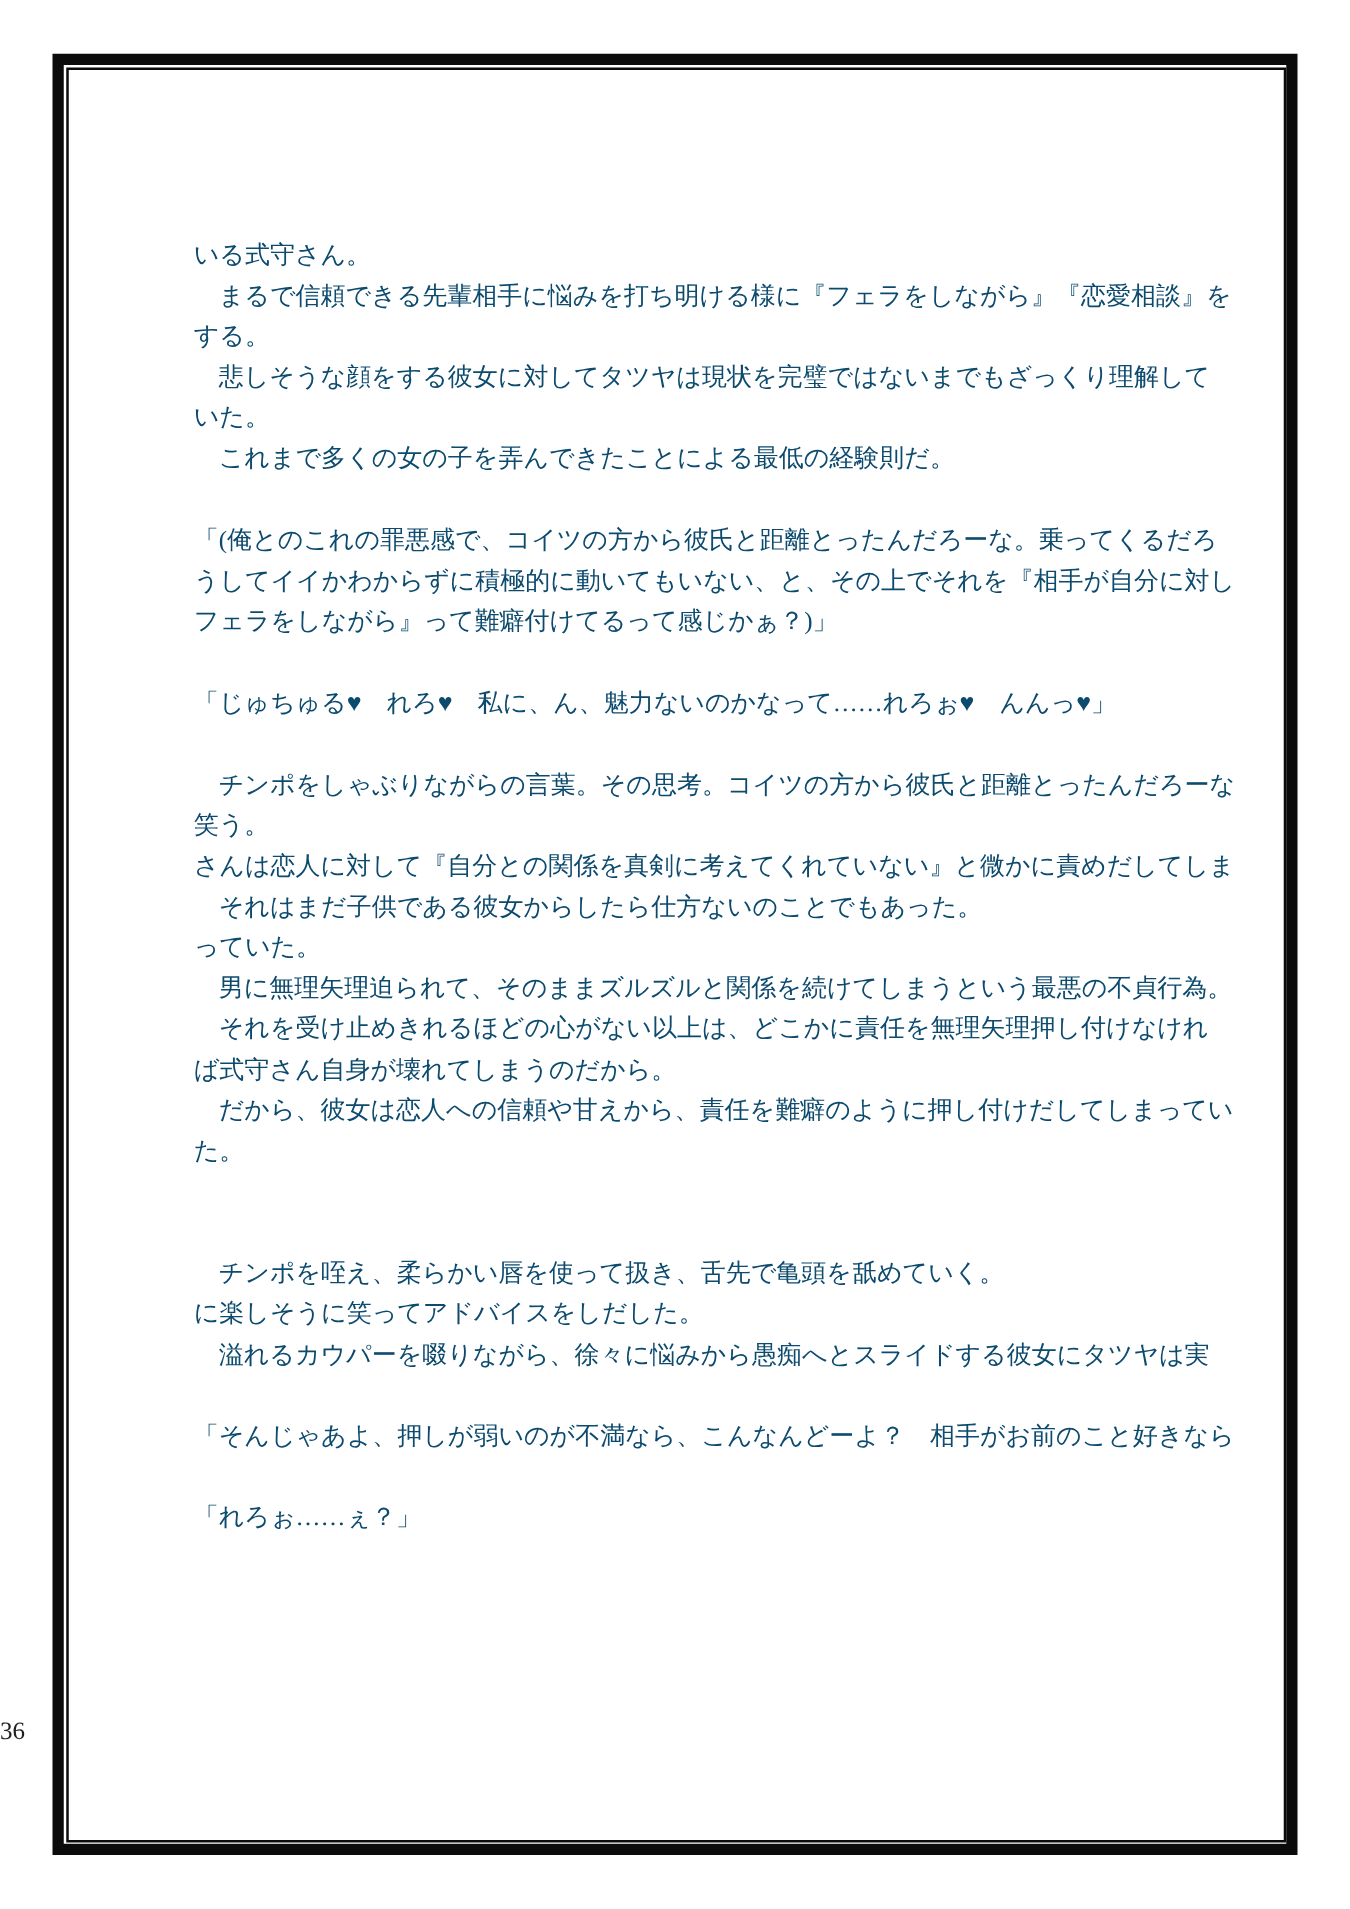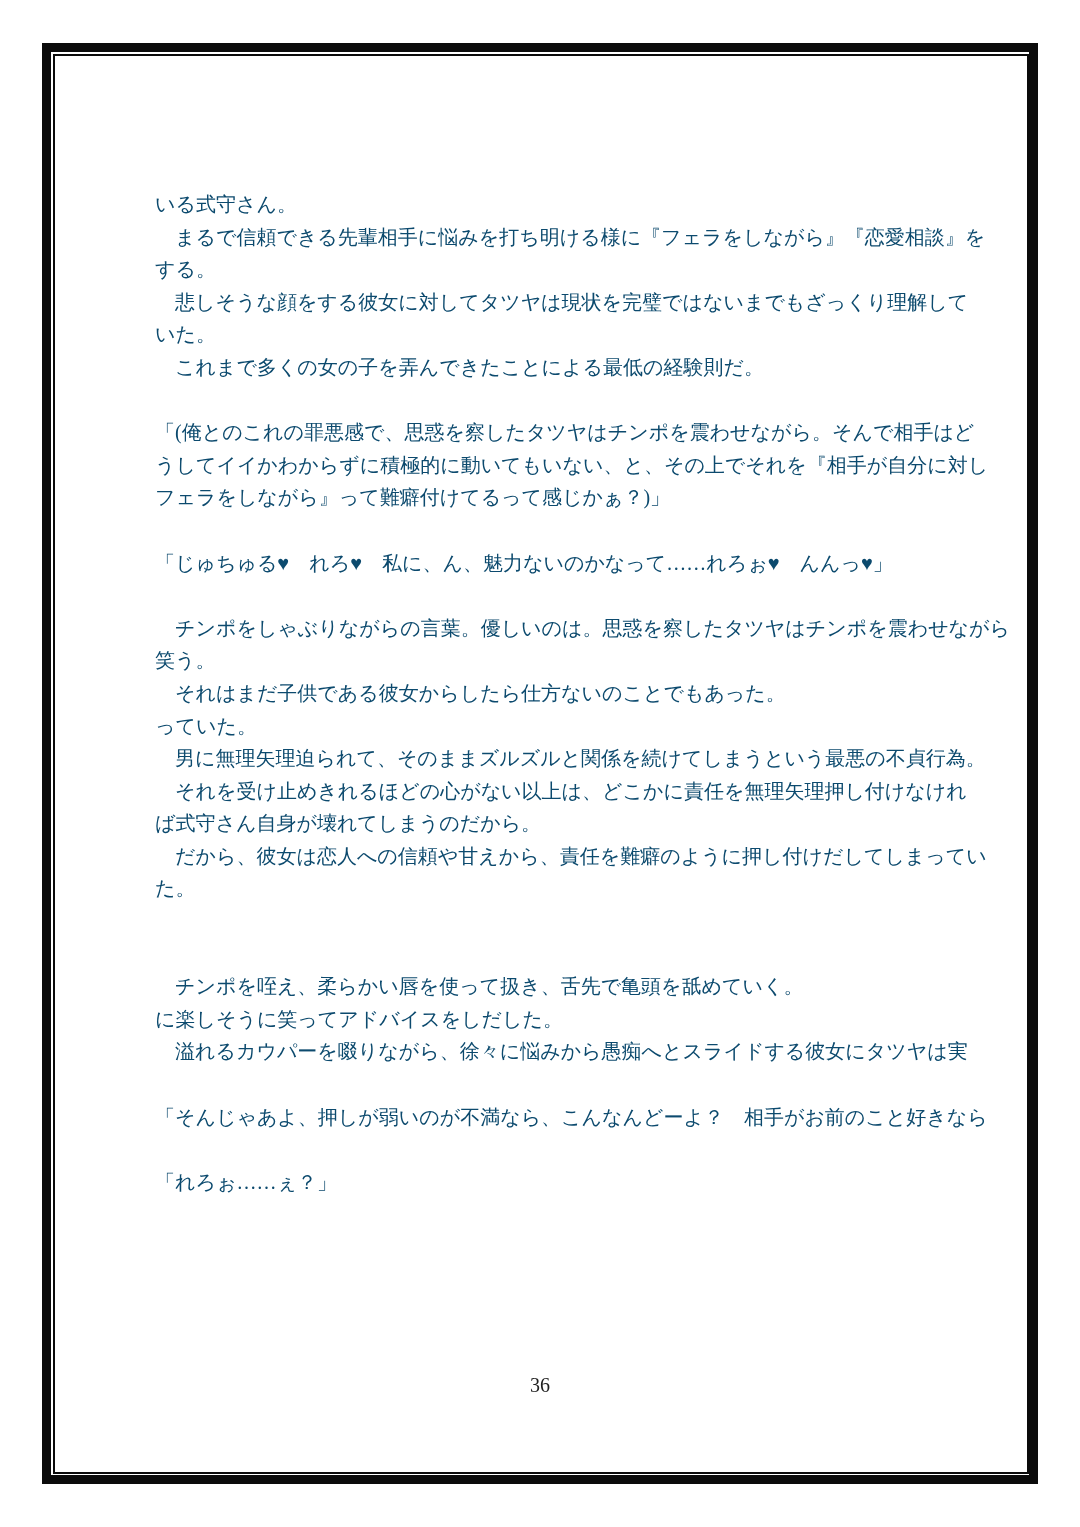--- a/index.html
+++ b/index.html
@@ -46,47 +46,48 @@
     height: 32.6px;
     line-height: 32.6px;
     white-space: pre;
     letter-spacing: 0px;
   }
   .page-number {
     position: absolute;
     left: 0;
     top: 1374px;
     width: 1080px;
-    text-align: center;
+    text-align: left;
     font-size: 20px;
     color: #1f1f1f;
   }
 </style>
 </head>
 <body>
 
 <div class="frame-outer"></div>
 <div class="frame-inner"></div>
 
 <div class="text-block">
     <div class="text-line">いる式守さん。</div>
     <div class="text-line">　まるで信頼できる先輩相手に悩みを打ち明ける様に『フェラをしながら』『恋愛相談』を</div>
     <div class="text-line">する。</div>
     <div class="text-line">　悲しそうな顔をする彼女に対してタツヤは現状を完璧ではないまでもざっくり理解して</div>
     <div class="text-line">いた。</div>
     <div class="text-line">　これまで多くの女の子を弄んできたことによる最低の経験則だ。</div>
     <div class="text-line"></div>
-    <div class="text-line">「(俺とのこれの罪悪感で、思惑を察したタツヤはチンポを震わせながら。そんで相手はど</div>
+    <div class="text-line">「(俺とのこれの罪悪感で、コイツの方から彼氏と距離とったんだろーな。乗ってくるだろ</div>
     <div class="text-line">うしてイイかわからずに積極的に動いてもいない、と、その上でそれを『相手が自分に対し</div>
     <div class="text-line">フェラをしながら』って難癖付けてるって感じかぁ？)」</div>
     <div class="text-line"></div>
     <div class="text-line">「じゅちゅる♥　れろ♥　私に、ん、魅力ないのかなって……れろぉ♥　んんっ♥」</div>
     <div class="text-line"></div>
-    <div class="text-line">　チンポをしゃぶりながらの言葉。優しいのは。思惑を察したタツヤはチンポを震わせながら</div>
+    <div class="text-line">　チンポをしゃぶりながらの言葉。その思考。コイツの方から彼氏と距離とったんだろーな</div>
     <div class="text-line">笑う。</div>
+    <div class="text-line">さんは恋人に対して『自分との関係を真剣に考えてくれていない』と微かに責めだしてしま</div>
     <div class="text-line">　それはまだ子供である彼女からしたら仕方ないのことでもあった。</div>
     <div class="text-line">っていた。</div>
     <div class="text-line">　男に無理矢理迫られて、そのままズルズルと関係を続けてしまうという最悪の不貞行為。</div>
     <div class="text-line">　それを受け止めきれるほどの心がない以上は、どこかに責任を無理矢理押し付けなけれ</div>
     <div class="text-line">ば式守さん自身が壊れてしまうのだから。</div>
     <div class="text-line">　だから、彼女は恋人への信頼や甘えから、責任を難癖のように押し付けだしてしまってい</div>
     <div class="text-line">た。</div>
     <div class="text-line"></div>
     <div class="text-line"></div>
     <div class="text-line">　チンポを咥え、柔らかい唇を使って扱き、舌先で亀頭を舐めていく。</div>

